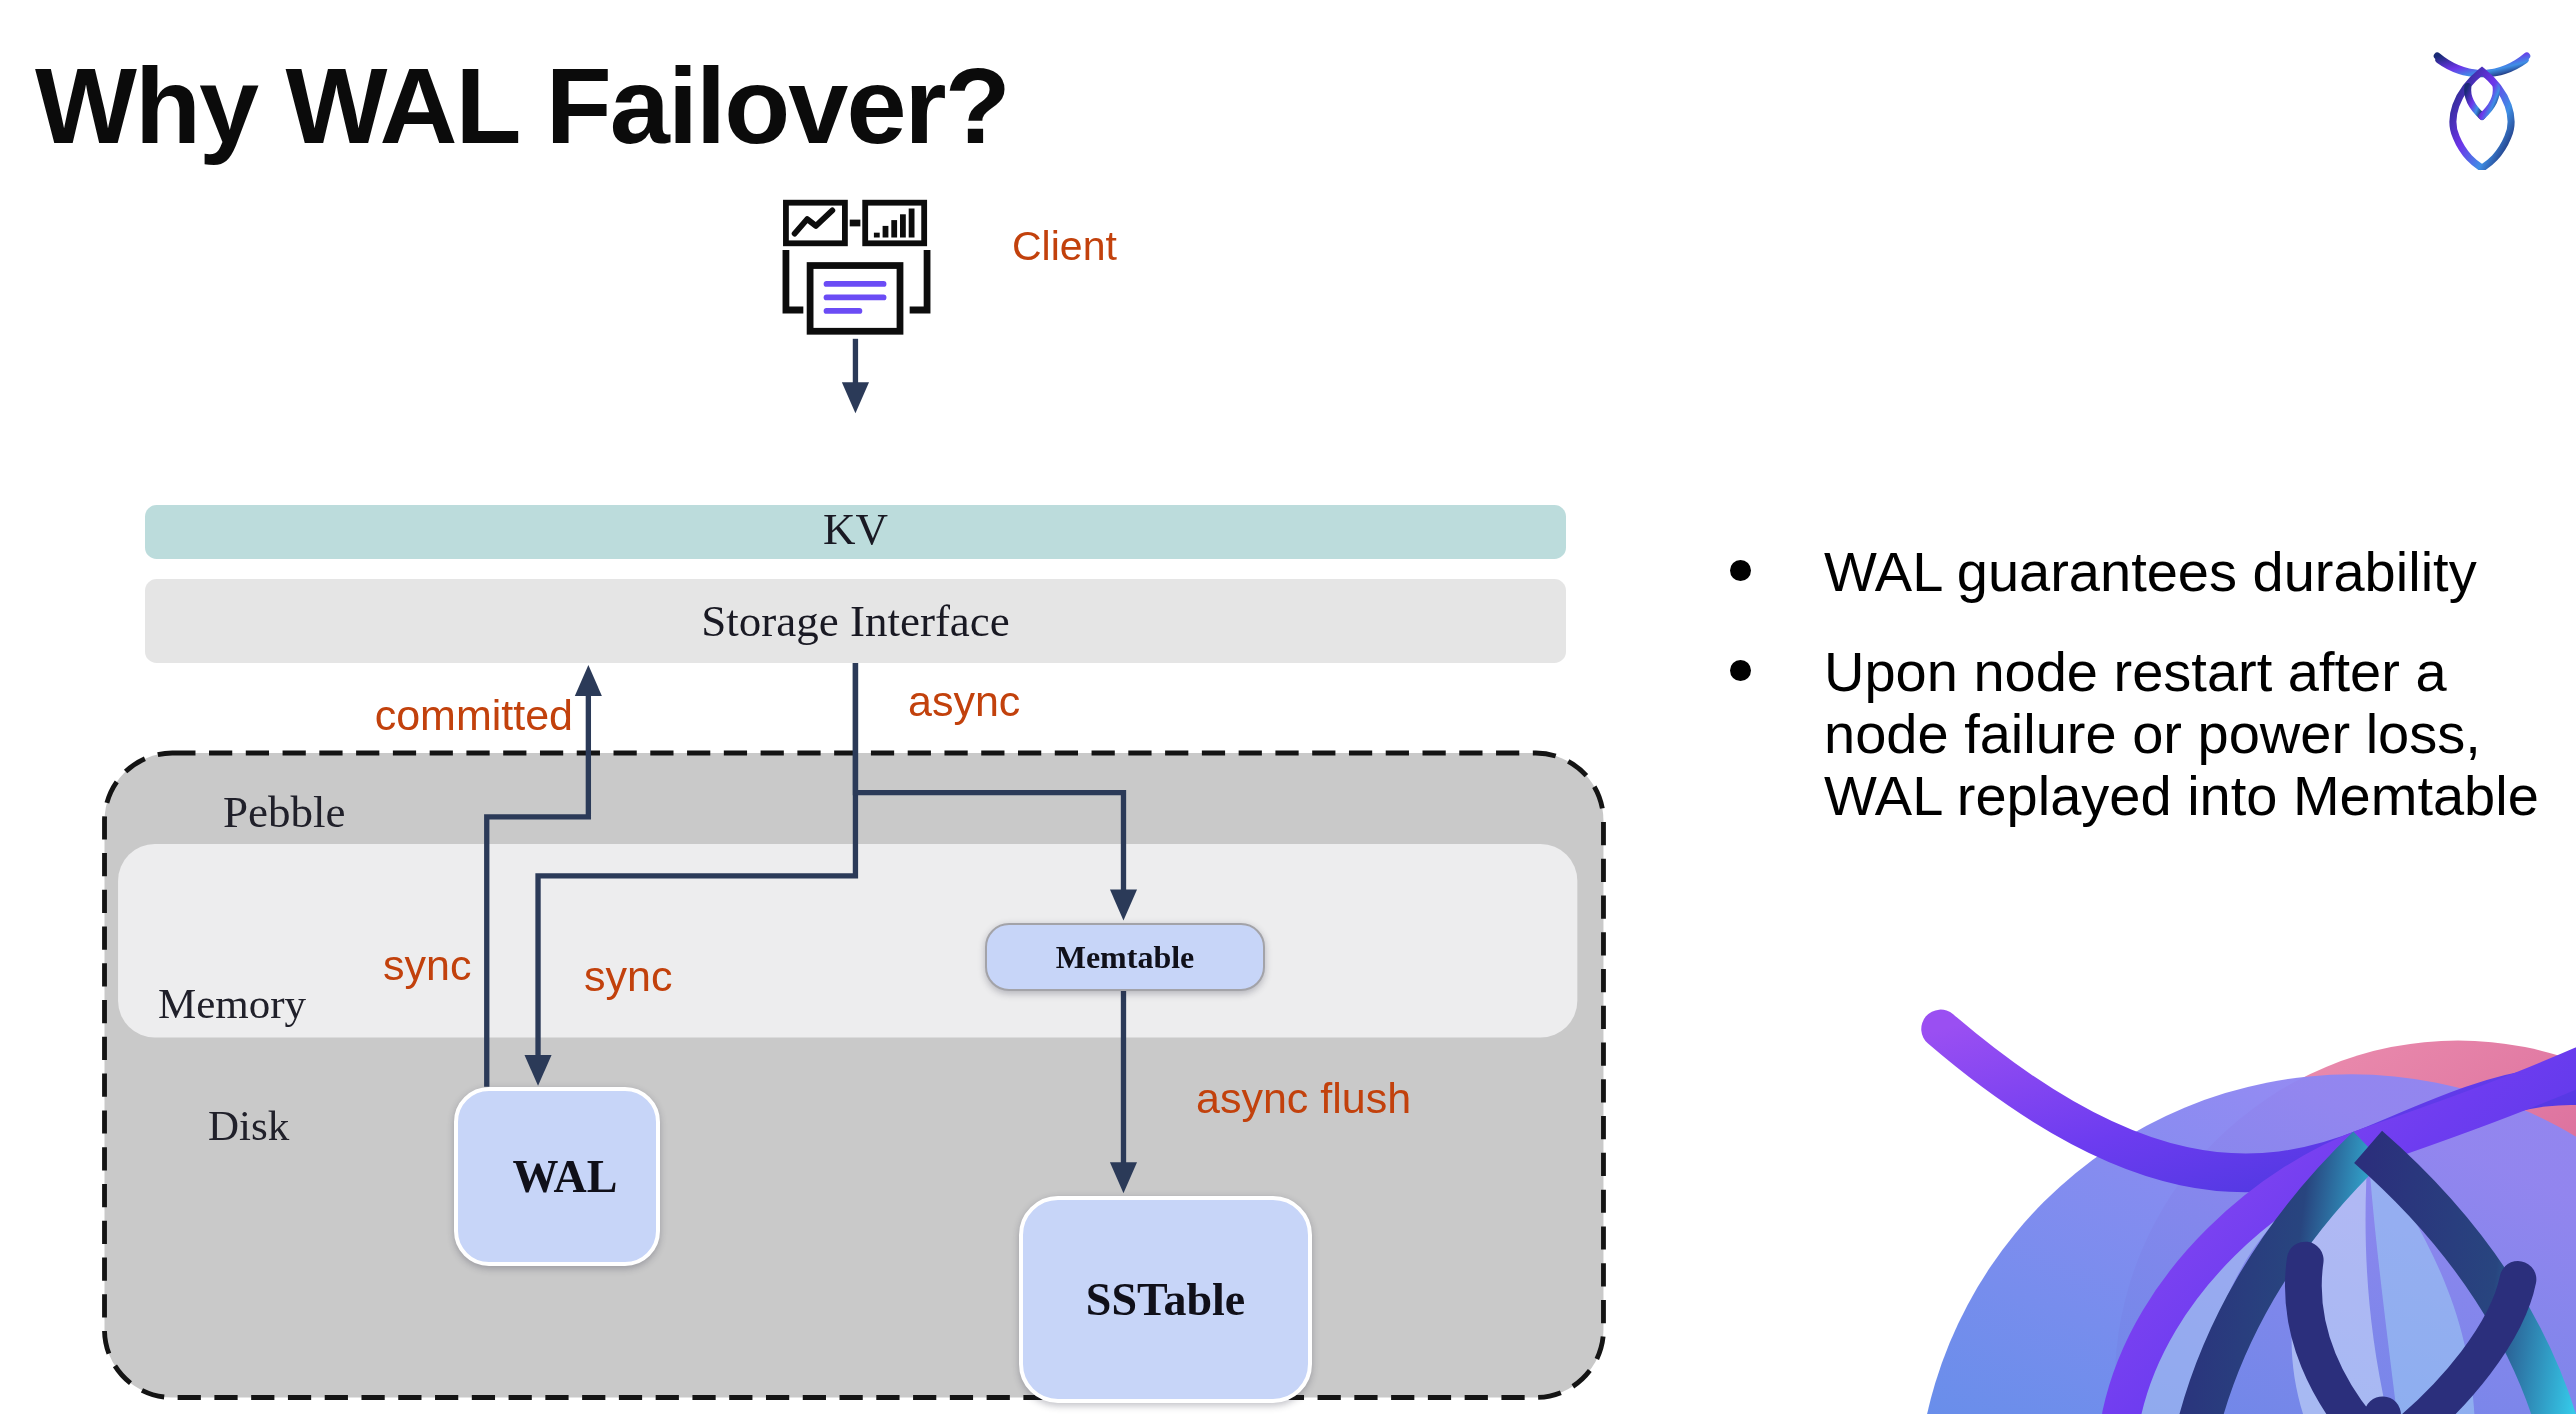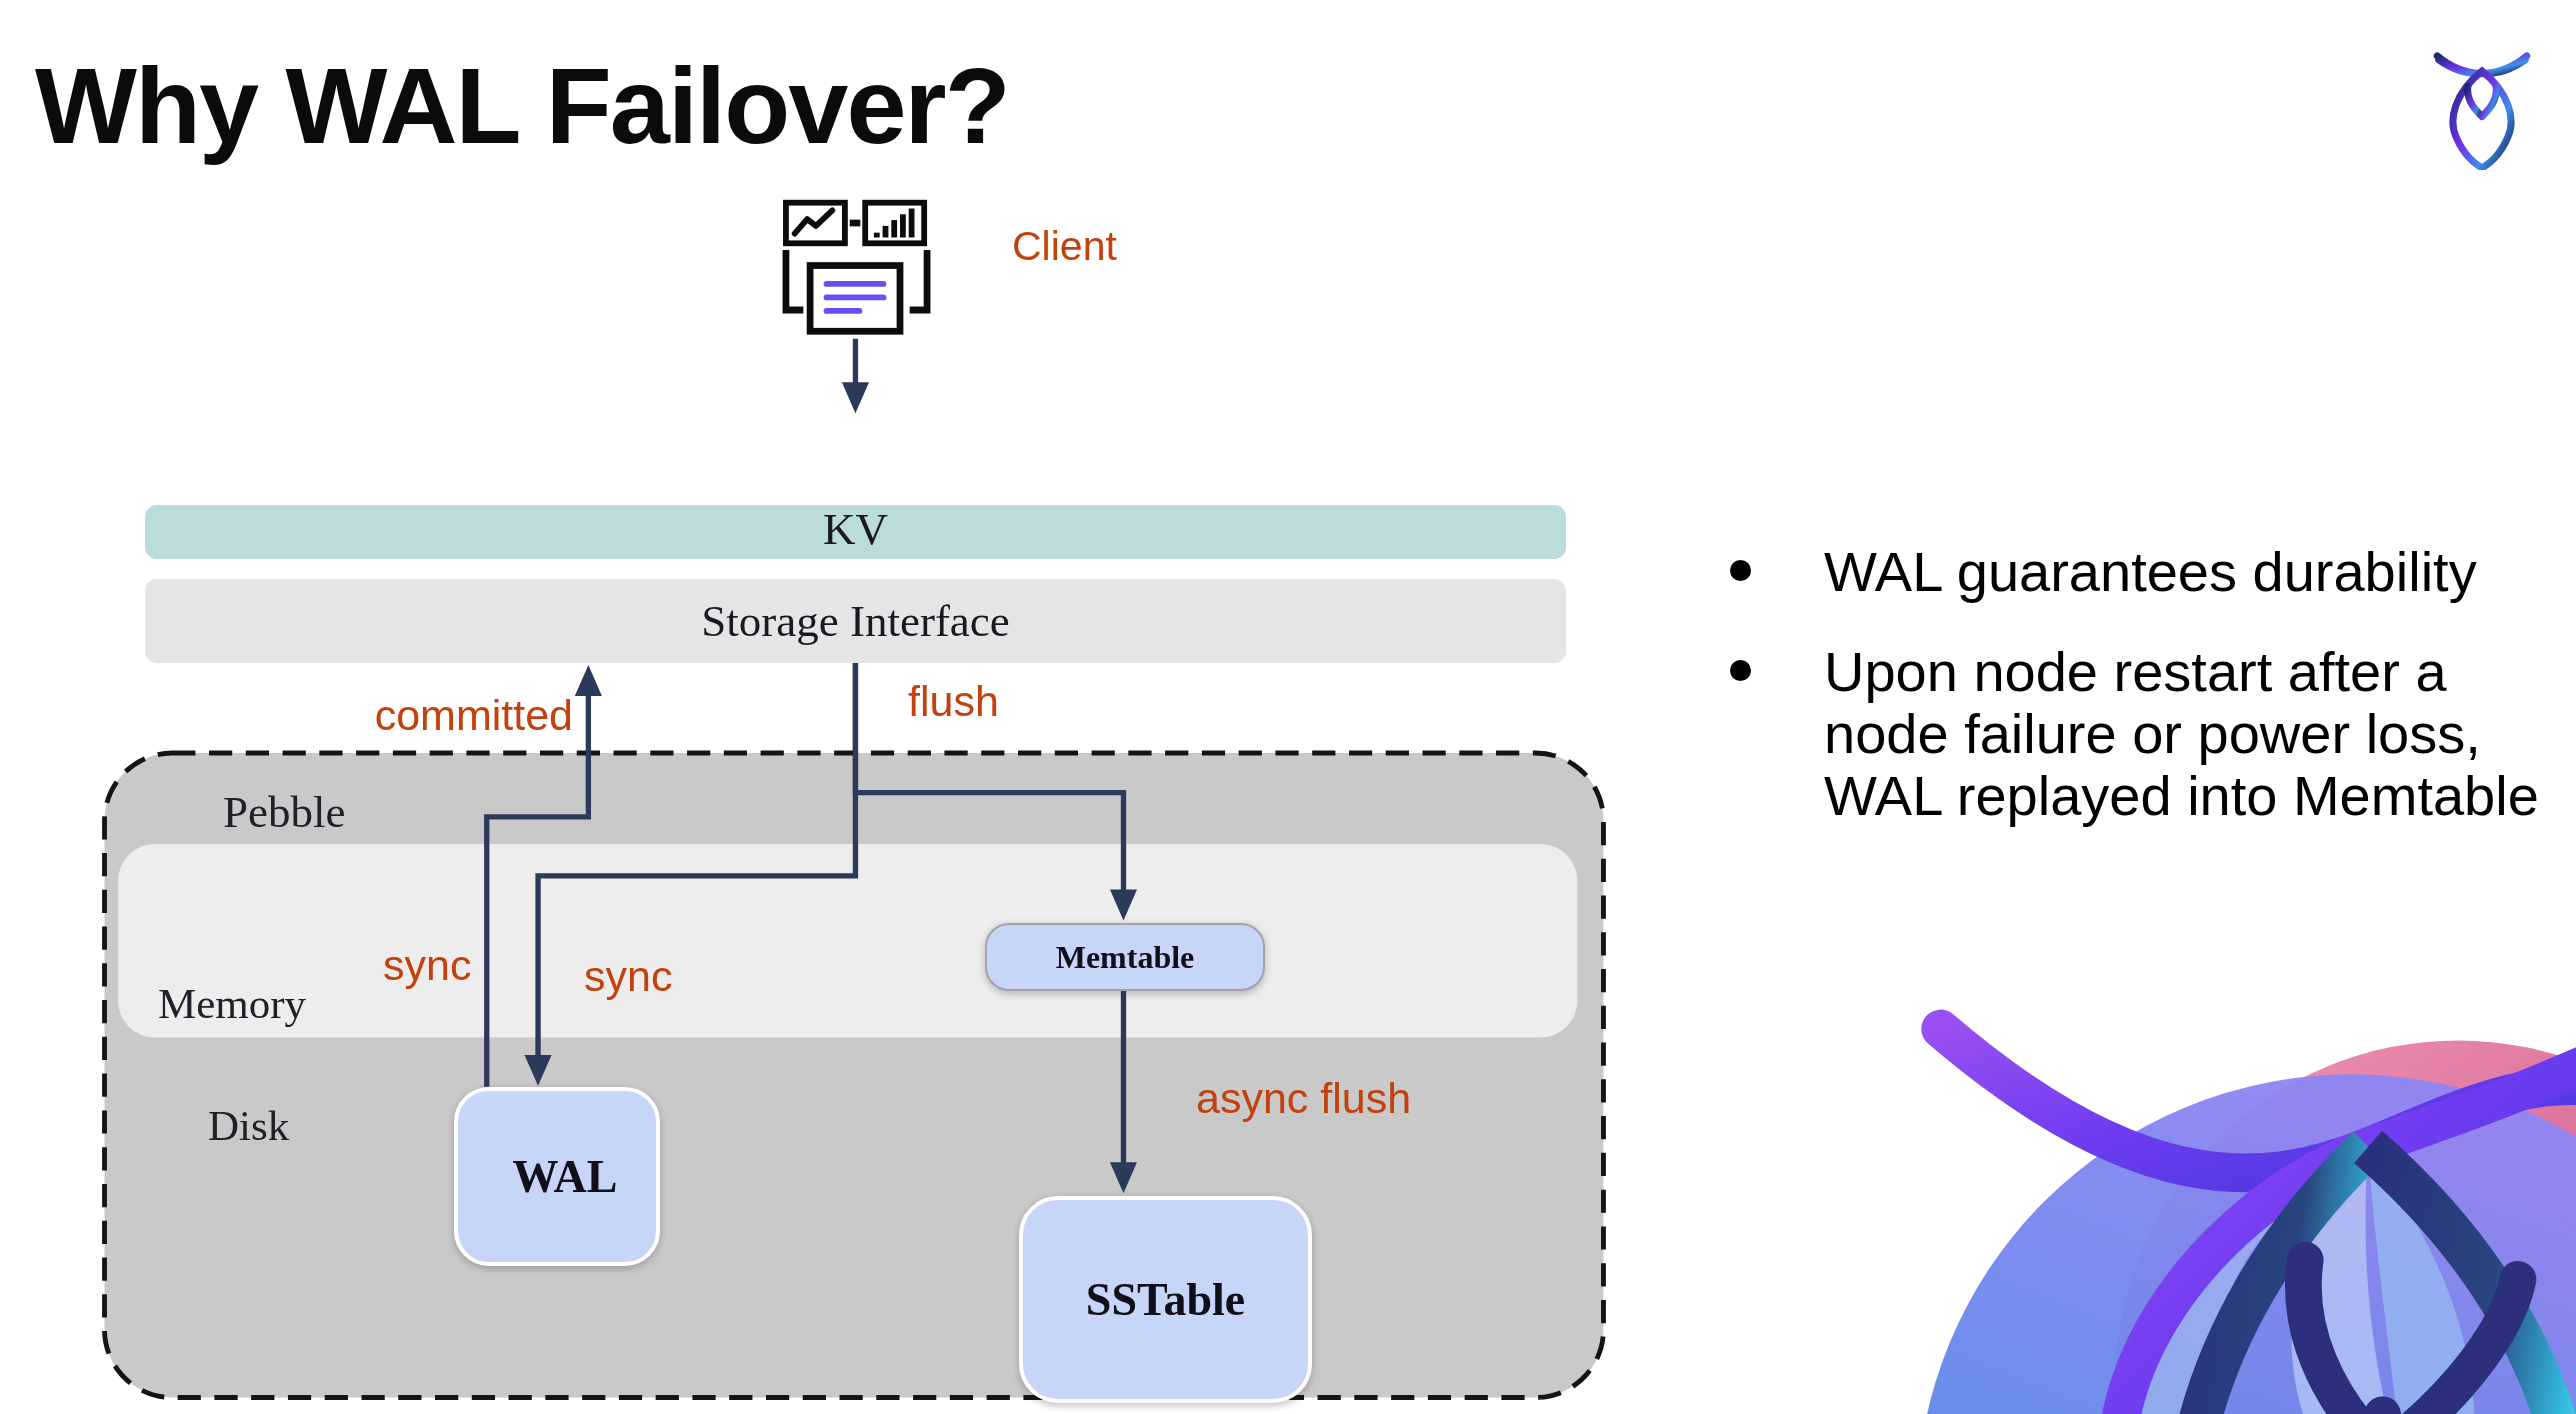--- a/index.html
+++ b/index.html
@@ -180,21 +180,21 @@
   <div class="abs zone-label serif lbl-pebble">Pebble</div>
   <div class="abs zone-label serif lbl-memory">Memory</div>
   <div class="abs zone-label serif lbl-disk">Disk</div>
 
   <div class="abs node node-wal">WAL</div>
   <div class="abs node node-memtable">Memtable</div>
   <div class="abs node node-sstable">SSTable</div>
 
   <div class="abs edge-label lbl-client">Client</div>
   <div class="abs edge-label lbl-committed">committed</div>
-  <div class="abs edge-label lbl-commit">flush</div>
+  <div class="abs edge-label lbl-commit">async</div>
   <div class="abs edge-label lbl-sync-left">sync</div>
   <div class="abs edge-label lbl-sync-right">sync</div>
   <div class="abs edge-label lbl-async">async flush</div>
 
   <div class="abs bullet-row b1">
     <div class="bullet-dot"></div>
     <div class="bullet-text">
       <div>WAL guarantees durability</div>
     </div>
   </div>

